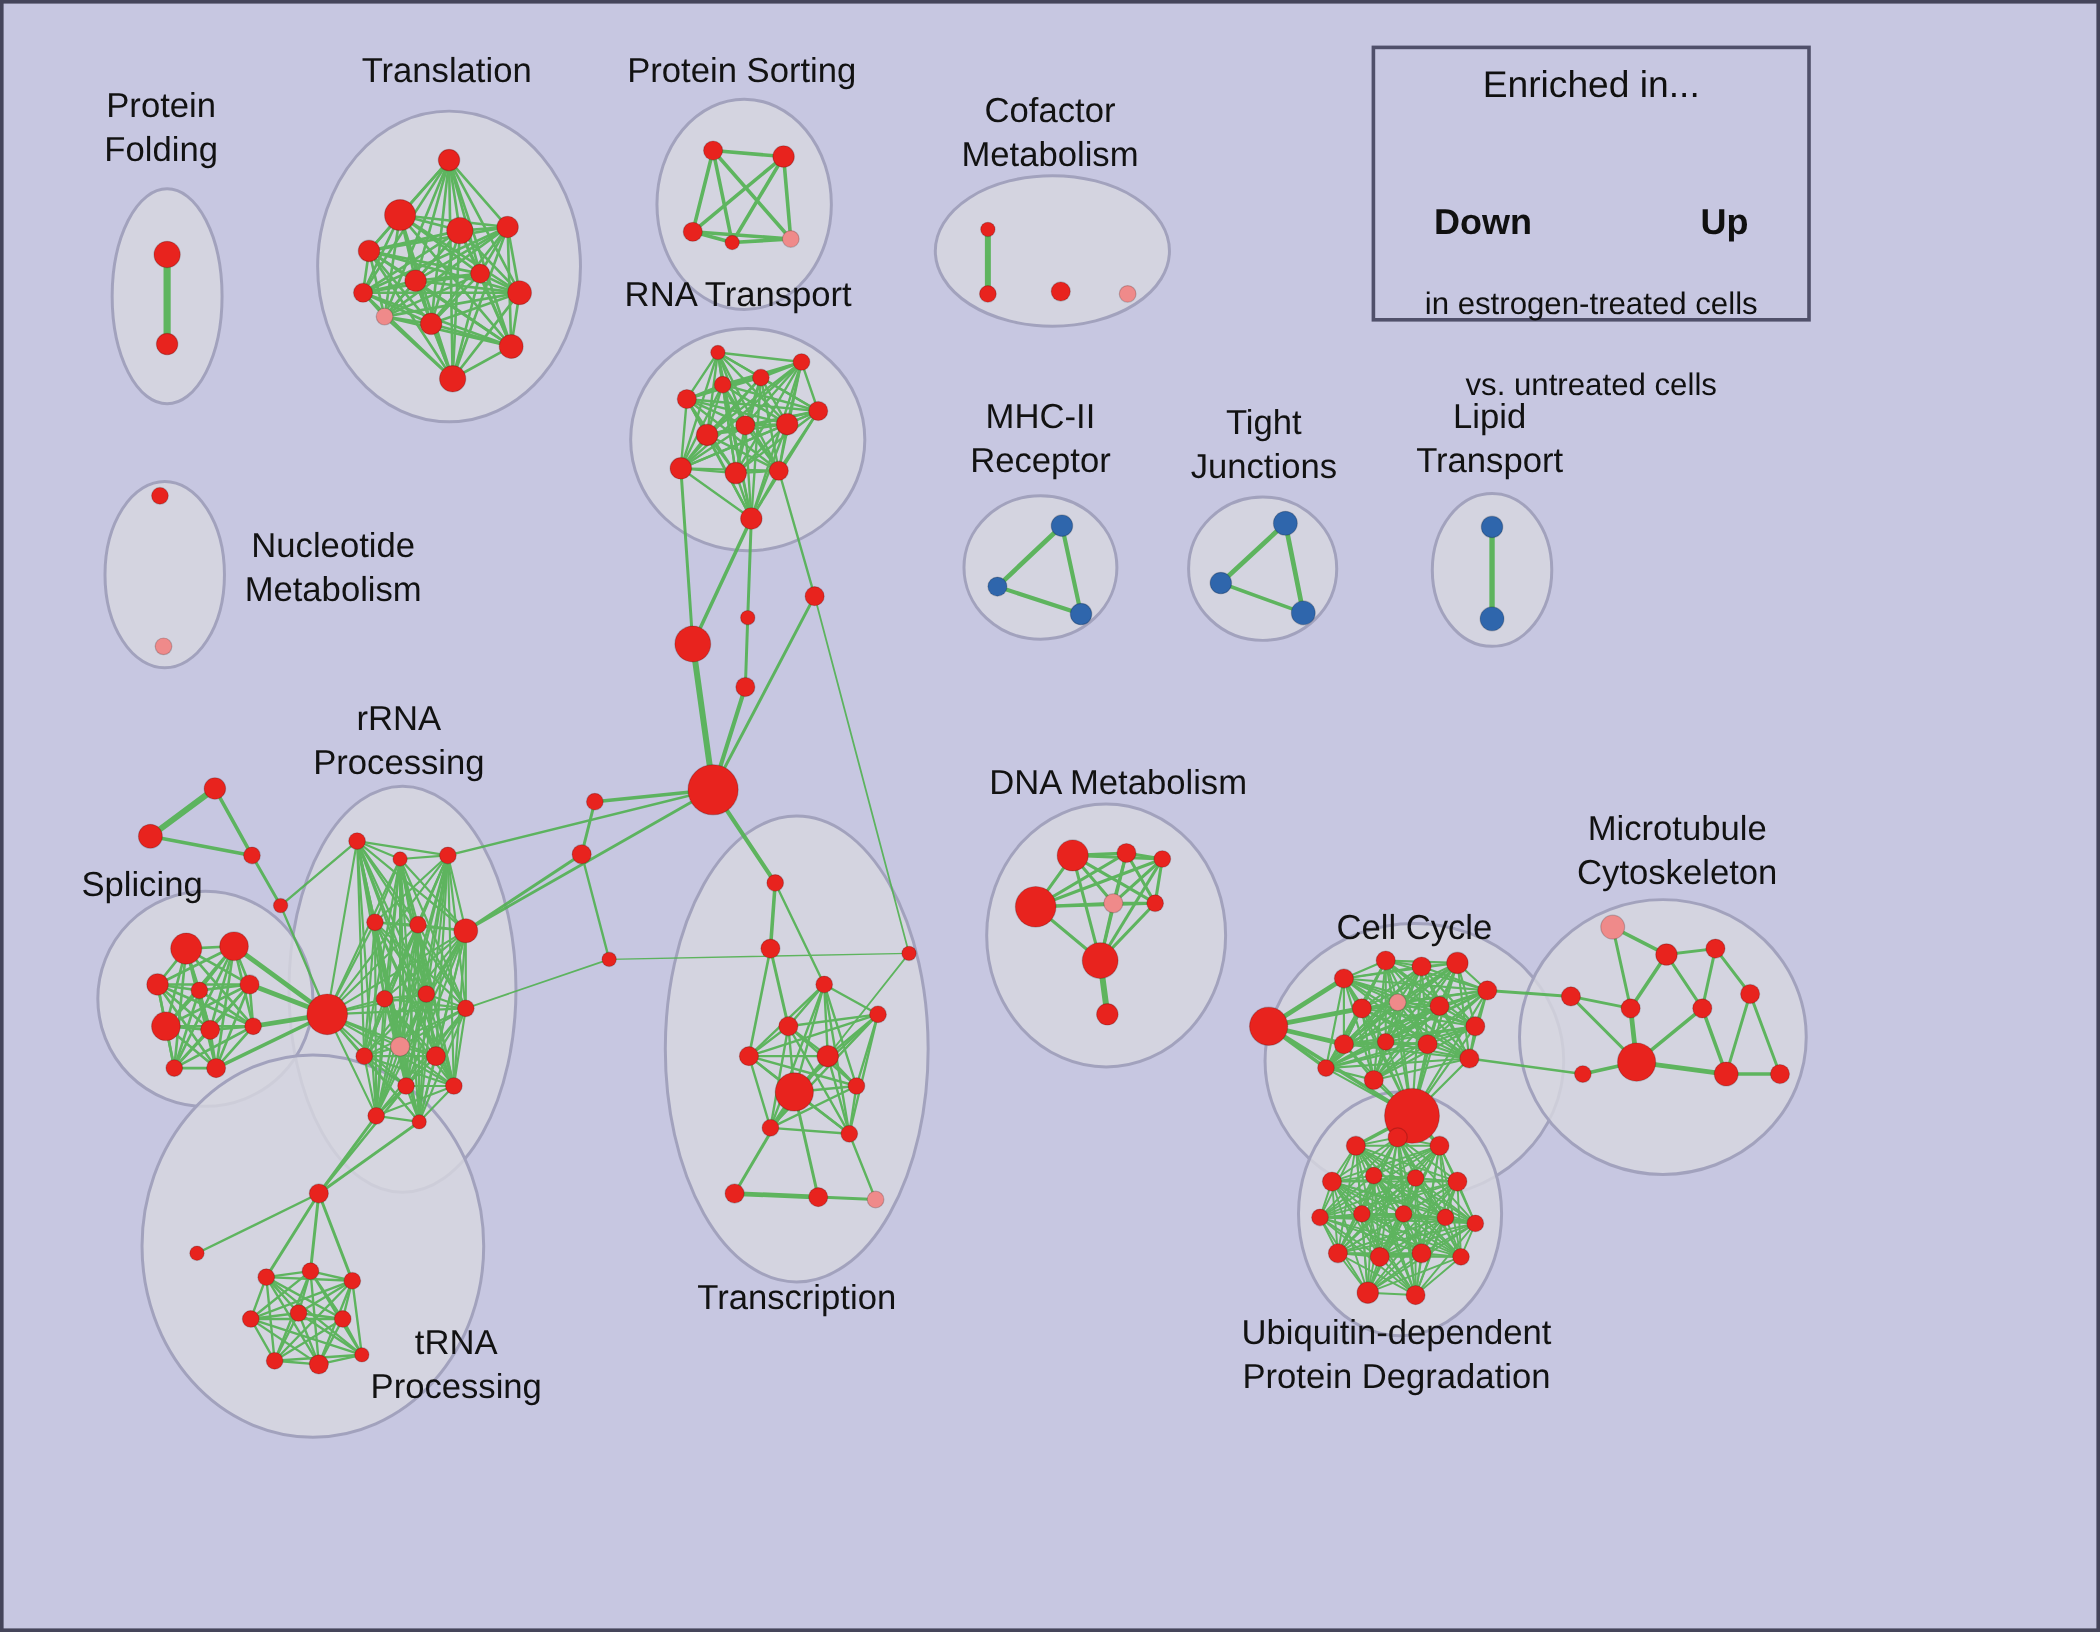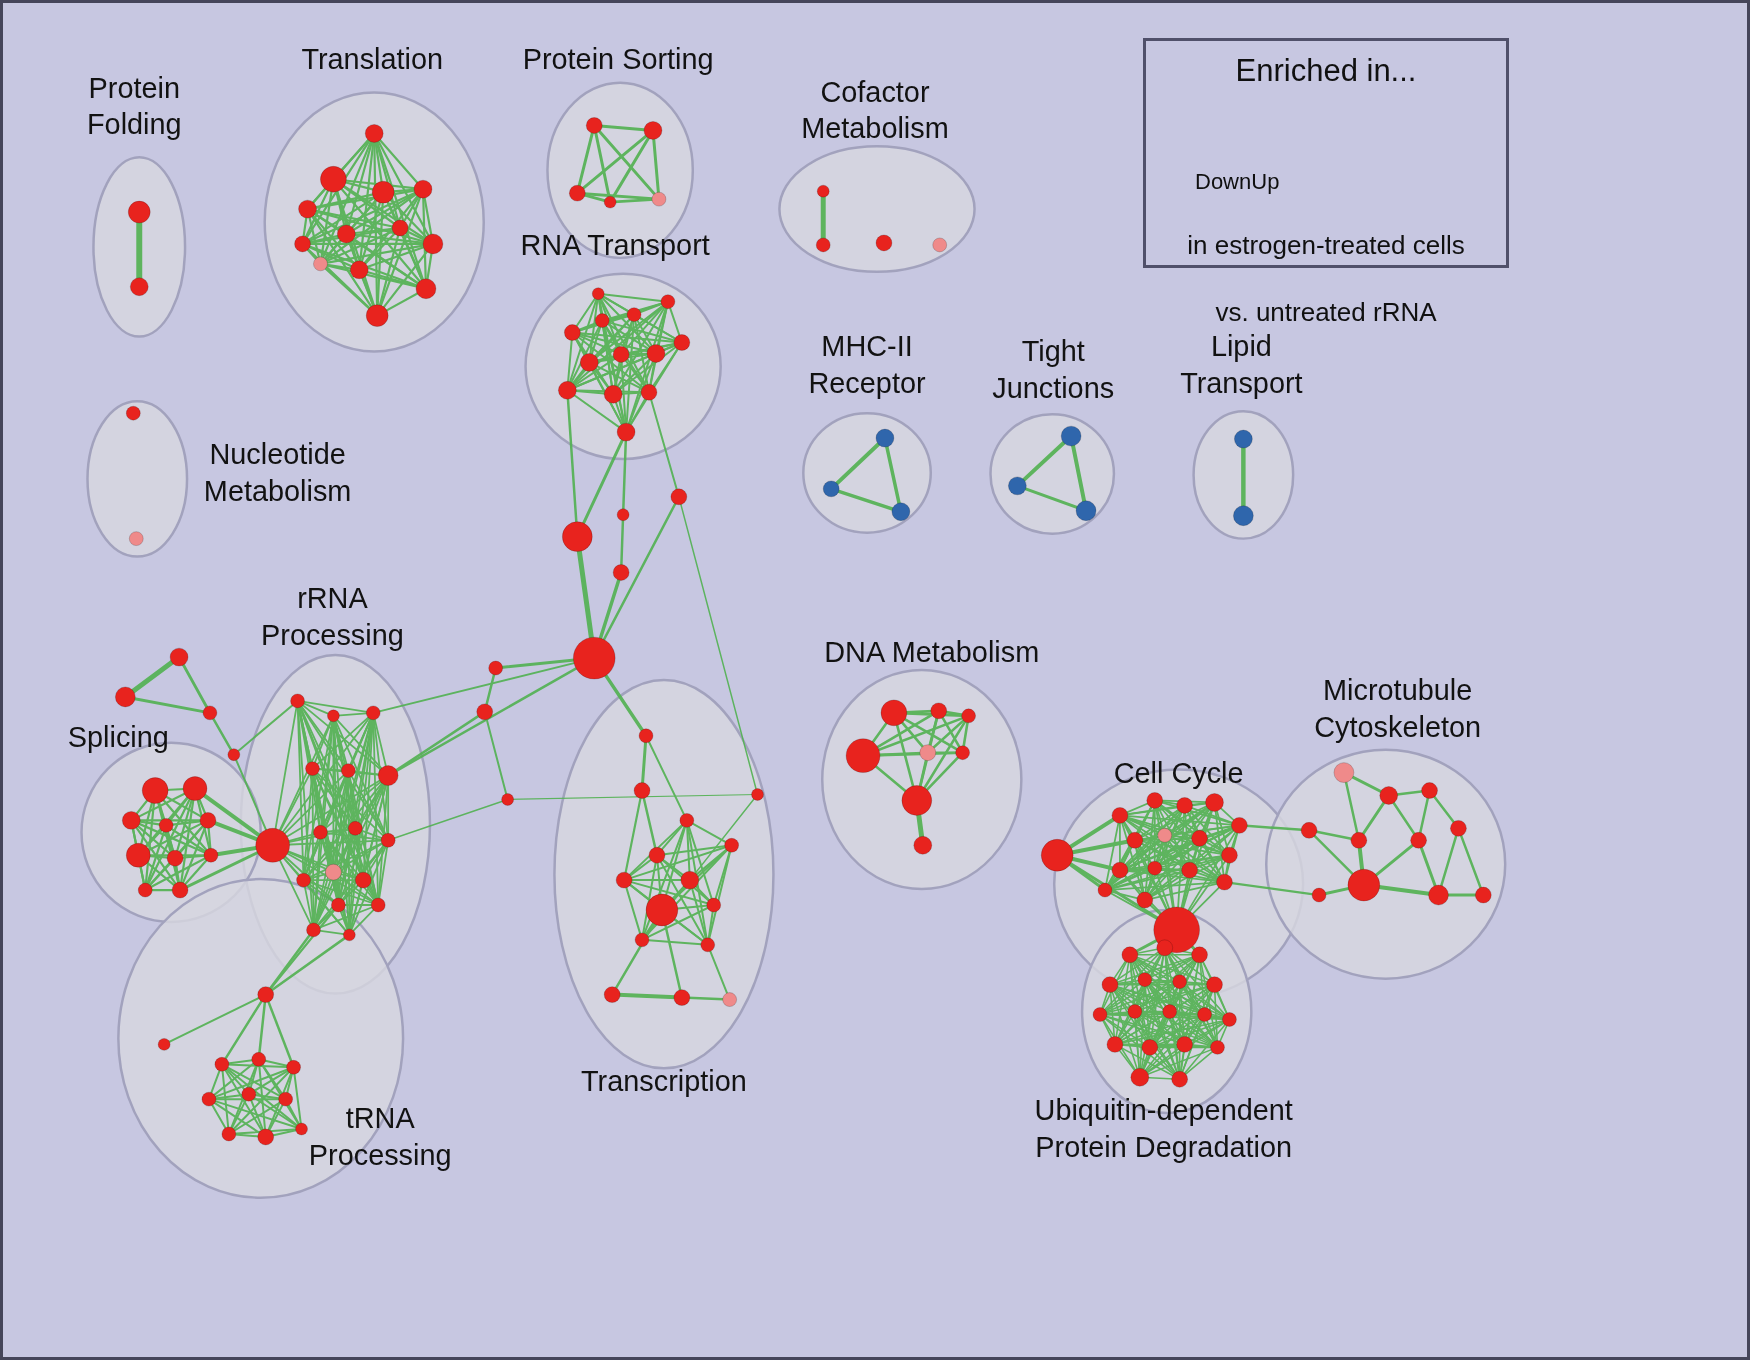--- a/index.html
+++ b/index.html
@@ -29,22 +29,24 @@
   }
   .legend-title { font-size: 31px; margin-top: 12px; }
   .legend-bar {
     width: 200px;
     height: 46px;
     margin-top: 8px;
   }
   .legend-ends {
     width: 262px;
     display: flex;
-    font-size: 22px;
+    justify-content: space-between;
+    font-size: 30px;
     margin-top: 4px;
+    font-weight: bold;
   }
   .legend-note { font-size: 26px; line-height: 1.28; text-align: left; }
   .legend-note:first-of-type { margin-top: 4px; }
 </style>
 </head>
 <body>
 
 <div id="figure" style="background: rgb(199, 199, 225); border-color: rgb(69, 69, 90); padding-left: 36px;">
 
   <svg id="net" viewBox="0 0 1750 1360">
@@ -1064,16 +1066,16 @@
     </svg>
 
   <div id="legend-box">
     <div class="legend-title">Enriched in...</div>
     <div class="legend-bar" style="background: linear-gradient(90deg, rgb(33, 82, 176) 0%, rgb(33, 82, 176) 7%, rgb(169, 194, 228) 32%, rgb(255, 255, 255) 50%, rgb(243, 182, 178) 64%, rgb(230, 34, 34) 88%, rgb(230, 34, 34) 100%);"></div>
     <div class="legend-ends">
       <span>Down</span>
       <span>Up</span>
     </div>
     <div class="legend-note">in estrogen-treated cells</div>
-    <div class="legend-note">vs. untreated rRNA</div>
+    <div class="legend-note">vs. untreated cells</div>
   </div>
 
 </div>
 
 </body></html>

